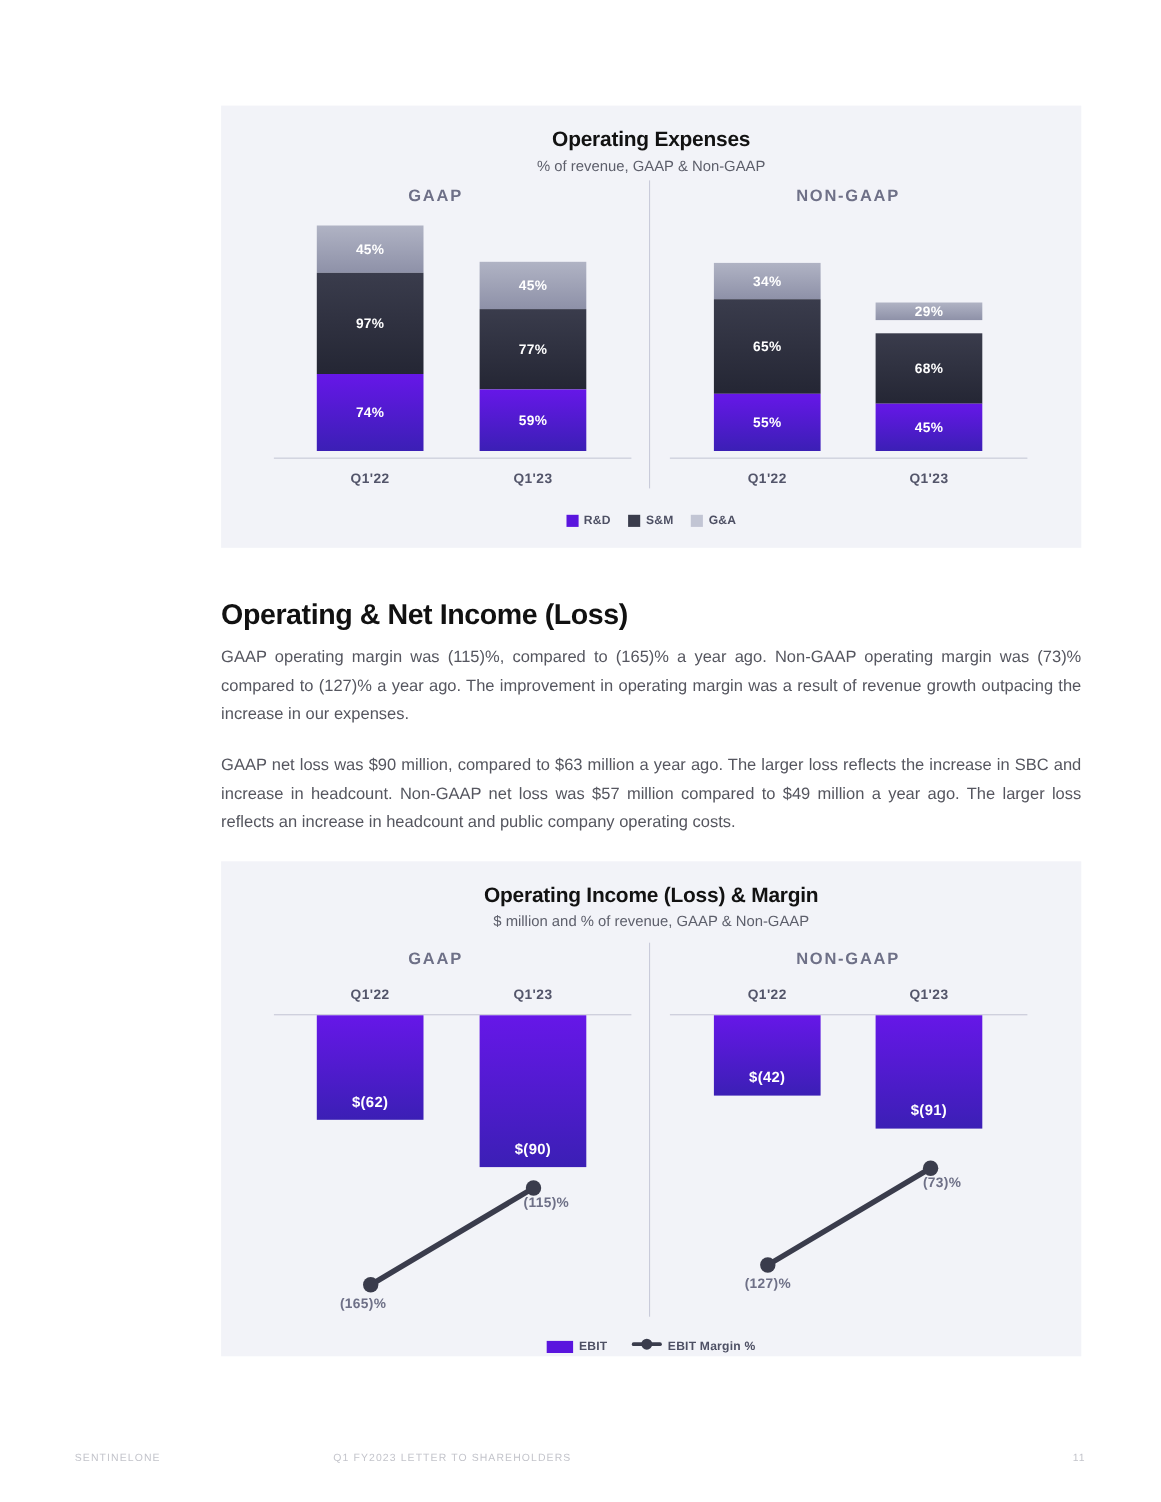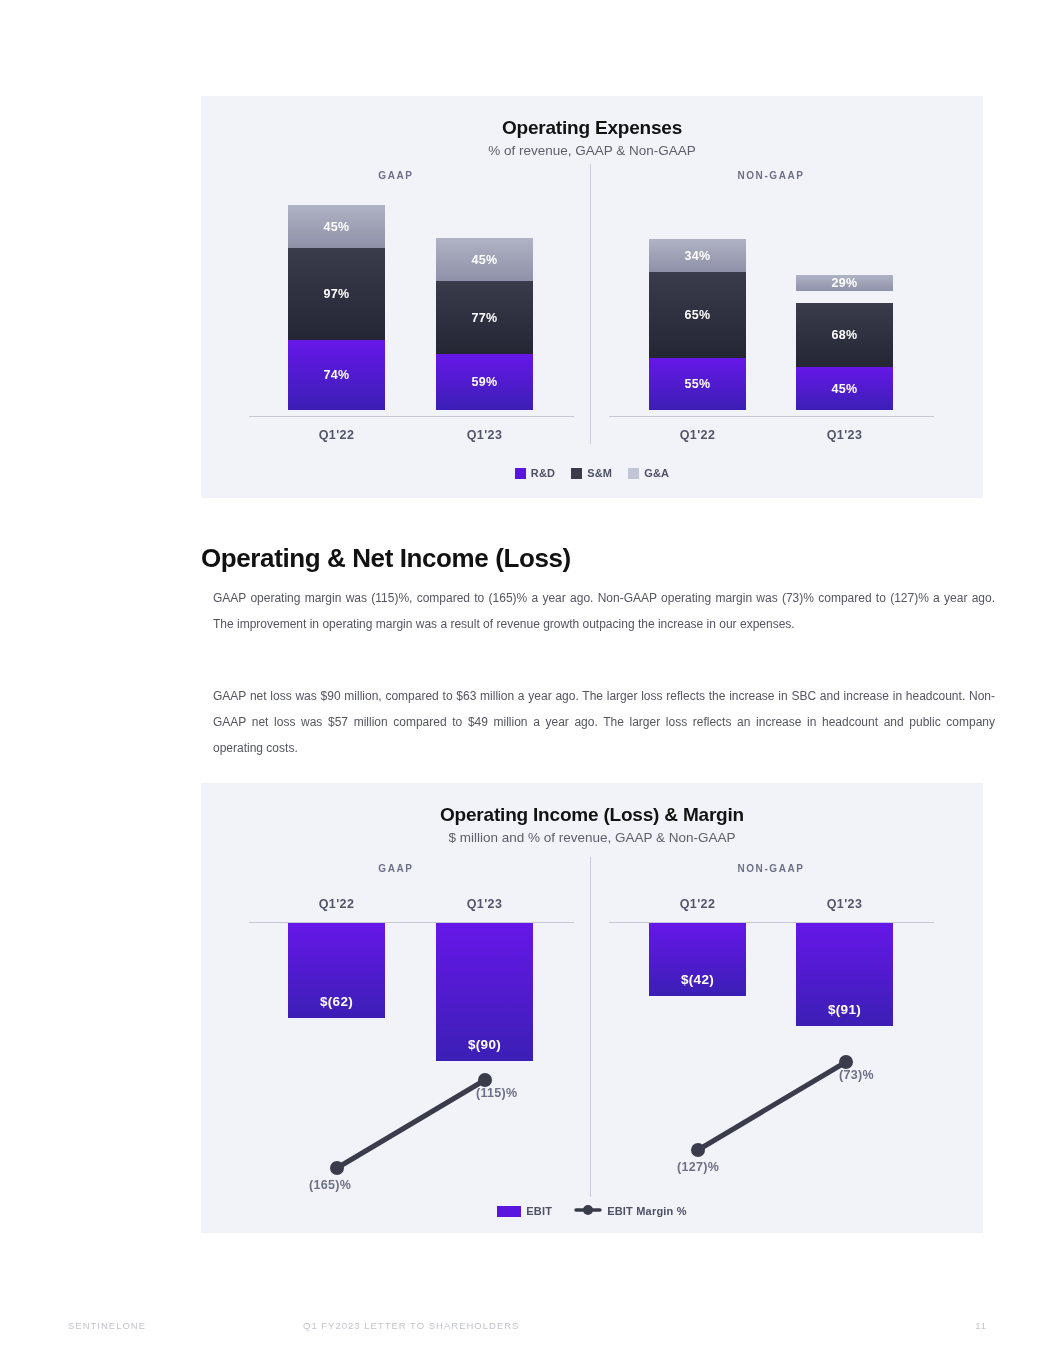--- a/index.html
+++ b/index.html
@@ -22,21 +22,21 @@
   .chart-title{
     position:absolute;left:0;width:100%;text-align:center;
     font-size:19px;font-weight:bold;color:#121212;letter-spacing:-.2px;
   }
   .chart-subtitle{
     position:absolute;left:0;width:100%;text-align:center;
     font-size:13.5px;color:#5d5f6b;
   }
   .grp-label{
     position:absolute;text-align:center;
-    font-size:10px;font-weight:bold;color:#6e7087;letter-spacing:1.6px;
+    font-size:15px;font-weight:bold;color:#6e7087;letter-spacing:1.6px;
   }
   .divider{position:absolute;width:1px;background:#c9cbda;}
   .axis{position:absolute;height:1px;background:#c6c8d6;}
   .tick{
     position:absolute;text-align:center;
     font-size:12.5px;font-weight:bold;color:#53556a;letter-spacing:.4px;
   }
 
   
   .seg{position:absolute;display:flex;align-items:center;justify-content:center;}
@@ -68,22 +68,22 @@
   }
   .mlabel{position:absolute;font-size:12.5px;font-weight:bold;color:#6e7087;
           letter-spacing:.3px;white-space:nowrap;}
 
   
   .h2{
     position:absolute;left:201px;width:782px;
     font-size:26px;font-weight:bold;color:#111111;letter-spacing:-.4px;
   }
   .para{
-    position:absolute;left:213px;width:782px;
-    font-size:12px;line-height:26px;color:#55565f;
+    position:absolute;left:201px;width:782px;
+    font-size:15px;line-height:26px;color:#55565f;
     text-align:justify;
   }
 
   
   .footer{position:absolute;left:0;width:100%;height:14px;}
   .footer div{position:absolute;font-size:9.5px;color:#c3c4cb;letter-spacing:1px;}
   #ft-brand{left:68px;}
   #ft-doc{left:303px;}
   #ft-page{right:68px;}
 </style>
@@ -216,21 +216,21 @@
       <line x1="497" y1="367" x2="645" y2="279" stroke="#3a3c4c" stroke-width="5" stroke-linecap="round"></line>
       <circle cx="497" cy="367" r="7" fill="#3a3c4c"></circle>
       <circle cx="645" cy="279" r="7" fill="#3a3c4c"></circle>
     </svg>
 
     <div class="mlabel" style="left:108px;top:395px;">(165)%</div>
     <div class="mlabel" style="left:275px;top:303px;">(115)%</div>
     <div class="mlabel" style="left:476px;top:377px;">(127)%</div>
     <div class="mlabel" style="left:638px;top:285px;">(73)%</div>
 
-    <div class="legend" style="top:419px;gap:22px;">
+    <div class="legend" style="top:432px;gap:22px;">
       <div class="lg-item">
         <span class="sw sw-ebit"></span>
         <span class="lbl">EBIT</span>
       </div>
       <div class="lg-item">
         <span style="display:inline-block;">
           <svg width="28" height="12" viewBox="0 0 28 12">
             <line x1="2" y1="6" x2="26" y2="6" stroke="#3a3c4c" stroke-width="3.4" stroke-linecap="round"></line>
             <circle cx="14" cy="6" r="5" fill="#3a3c4c"></circle>
           </svg>

